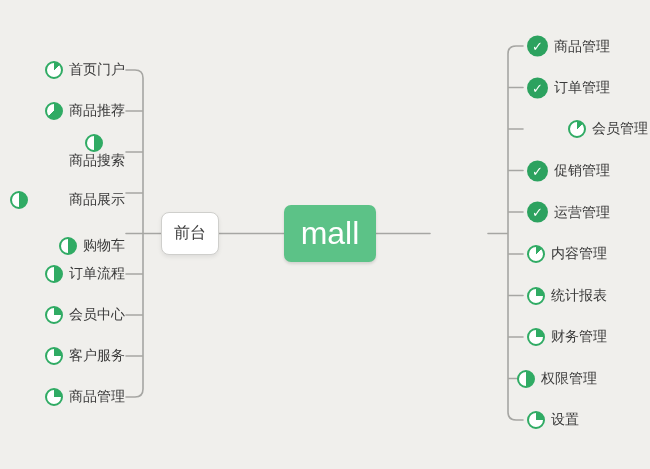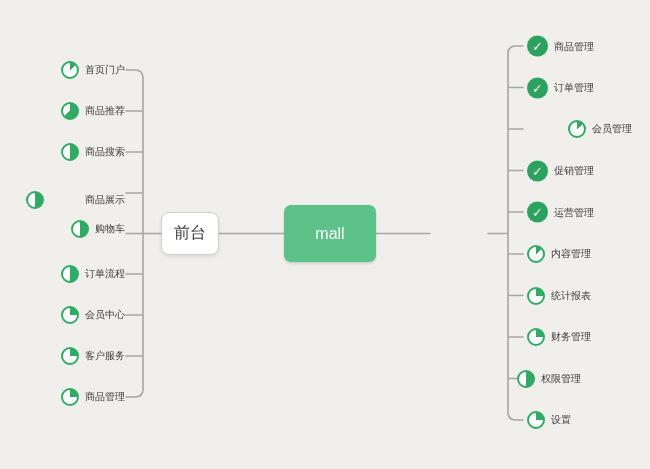--- a/index.html
+++ b/index.html
@@ -1,26 +1,26 @@
 <!DOCTYPE html>
 <html><head>
 <meta charset="utf-8">
 <style>
   html,body{margin:0;padding:0;background:#f0efec;font-family:"Liberation Sans","DejaVu Sans",sans-serif;}
   .canvas{position:relative;width:650px;height:469px;background:#f0efec;overflow:hidden;}
   .wires{position:absolute;left:0;top:0;width:650px;height:469px;z-index:0;}
   .node{position:absolute;display:flex;align-items:center;justify-content:center;z-index:2;box-sizing:border-box;}
   .root{left:284px;top:205px;width:92px;height:57px;background:#5cc287;border-radius:7px;
-        color:#ffffff;font-size:16px;box-shadow:0 2px 3px rgba(0,0,0,0.12);}
+        color:#ffffff;font-size:32px;box-shadow:0 2px 3px rgba(0,0,0,0.12);}
   .branch{width:58px;height:43px;background:#ffffff;border:1px solid #cfcfcc;border-radius:8px;
         color:#3d3d3d;font-size:16px;box-shadow:0 2px 4px rgba(0,0,0,0.08);}
   #node-left{left:161px;top:212px;}
   #node-right{left:430px;top:212px;}
   .leaf{position:absolute;display:flex;align-items:center;transform:translateY(-50%);z-index:2;white-space:nowrap;}
-  .leaf-label{font-size:10px;color:#3a3a3a;margin-left:6px;font-family:Liberation Mono, monospace;}
+  .leaf-label{font-size:14px;color:#3a3a3a;margin-left:6px;font-family:Liberation Mono, monospace;}
   .pie{width:14px;height:14px;border:2px solid #30ab64;border-radius:50%;flex-shrink:0;background:#fff;}
   .check{width:21px;height:21px;border-radius:50%;background:#2ca25f;color:#ffffff;display:flex;
          align-items:center;justify-content:center;font-size:13px;font-weight:bold;flex-shrink:0;}
 </style>
 </head>
 <body>
 
 <div class="canvas">
   <svg class="wires" id="wires">
       <path d="M126,70 H135 Q143,70 143,78 V389 Q143,397 135,397 H126 M126,111 H143 M126,152 H143 M126,193 H143 M126,233.5 H143 M126,274 H143 M126,315 H143 M126,356 H143 M143,233.5 H161 M523,46 H516 Q508,46 508,54 V412 Q508,420 516,420 H523 M508,87.5 H523 M508,129 H523 M508,170.5 H523 M508,212 H523 M508,254 H523 M508,295.5 H523 M508,337 H523 M508,378.5 H523 M488,233.5 H508 M219,233.5 H284 M376,233.5 H430" fill="none" stroke="#a6a6a3" stroke-width="1.6" stroke-linecap="round"></path>
@@ -33,29 +33,29 @@
 
   <div id="left-items">
       <div class="leaf" style="top: 70px; right: 525px;">
         <span class="pie" style="border-color: rgb(48, 171, 100); background: conic-gradient(rgb(48, 171, 100) 12.5%, rgb(255, 255, 255) 0deg);"></span>
         <span class="leaf-label">首页门户</span>
       </div>
       <div class="leaf" style="top: 111px; right: 525px;">
         <span class="pie" style="border-color: rgb(48, 171, 100); background: conic-gradient(rgb(48, 171, 100) 62.5%, rgb(255, 255, 255) 0deg);"></span>
         <span class="leaf-label">商品推荐</span>
       </div>
-      <div class="leaf" style="top: 152px; right: 525px;">
+      <div class="leaf" style="top: 152px; right: 525px; flex-direction: column;">
         <span class="pie" style="border-color: rgb(48, 171, 100); background: conic-gradient(rgb(48, 171, 100) 50%, rgb(255, 255, 255) 0deg);"></span>
         <span class="leaf-label">商品搜索</span>
       </div>
       <div class="leaf" style="top: 200px; right: 525px; gap: 35px;">
         <span class="pie" style="border-color: rgb(48, 171, 100); background: conic-gradient(rgb(48, 171, 100) 50%, rgb(255, 255, 255) 0deg);"></span>
         <span class="leaf-label">商品展示</span>
       </div>
-      <div class="leaf" style="top: 229px; right: 525px;">
+      <div class="leaf" style="top: 246px; right: 525px;">
         <span class="pie" style="border-color: rgb(48, 171, 100); background: conic-gradient(rgb(48, 171, 100) 50%, rgb(255, 255, 255) 0deg);"></span>
         <span class="leaf-label">购物车</span>
       </div>
       <div class="leaf" style="top: 274px; right: 525px;">
         <span class="pie" style="border-color: rgb(48, 171, 100); background: conic-gradient(rgb(48, 171, 100) 50%, rgb(255, 255, 255) 0deg);"></span>
         <span class="leaf-label">订单流程</span>
       </div>
       <div class="leaf" style="top: 315px; right: 525px;">
         <span class="pie" style="border-color: rgb(48, 171, 100); background: conic-gradient(rgb(48, 171, 100) 25%, rgb(255, 255, 255) 0deg);"></span>
         <span class="leaf-label">会员中心</span>

